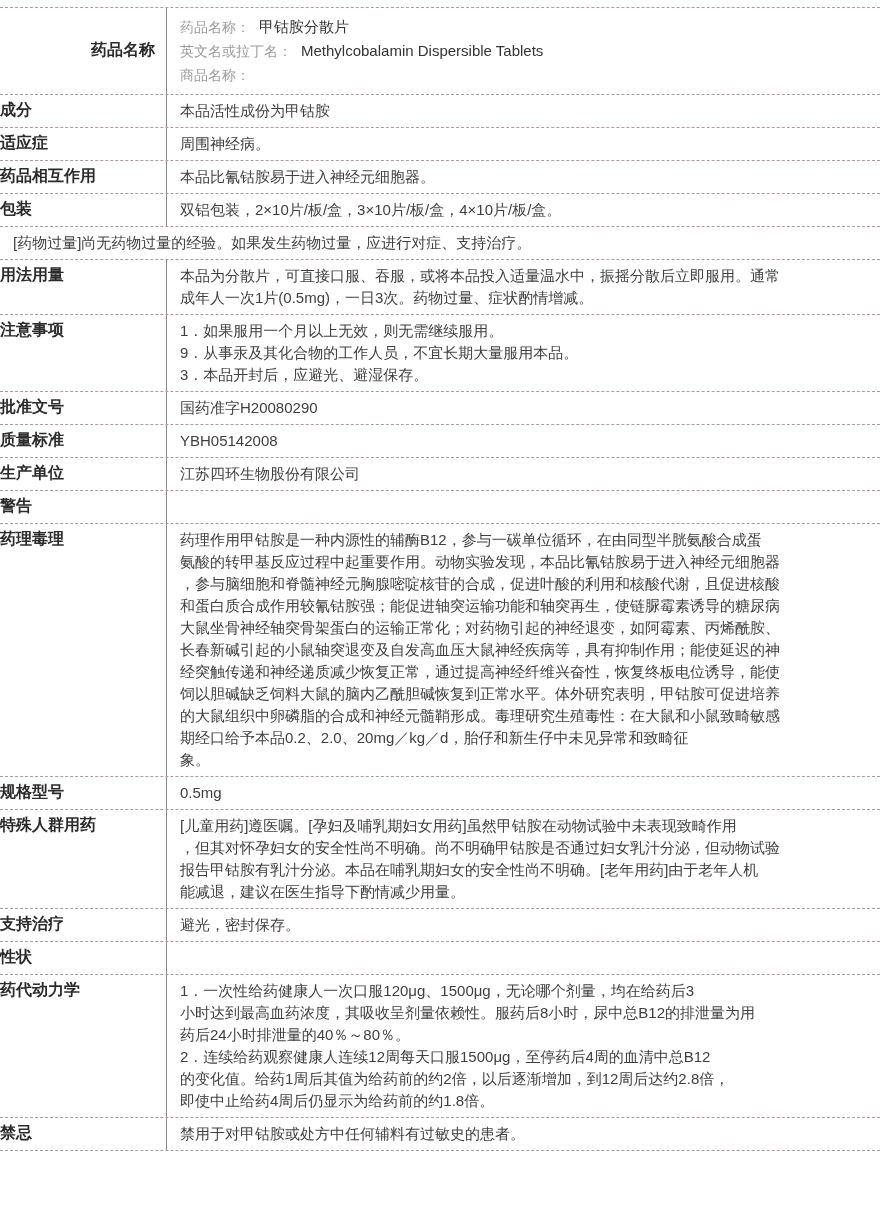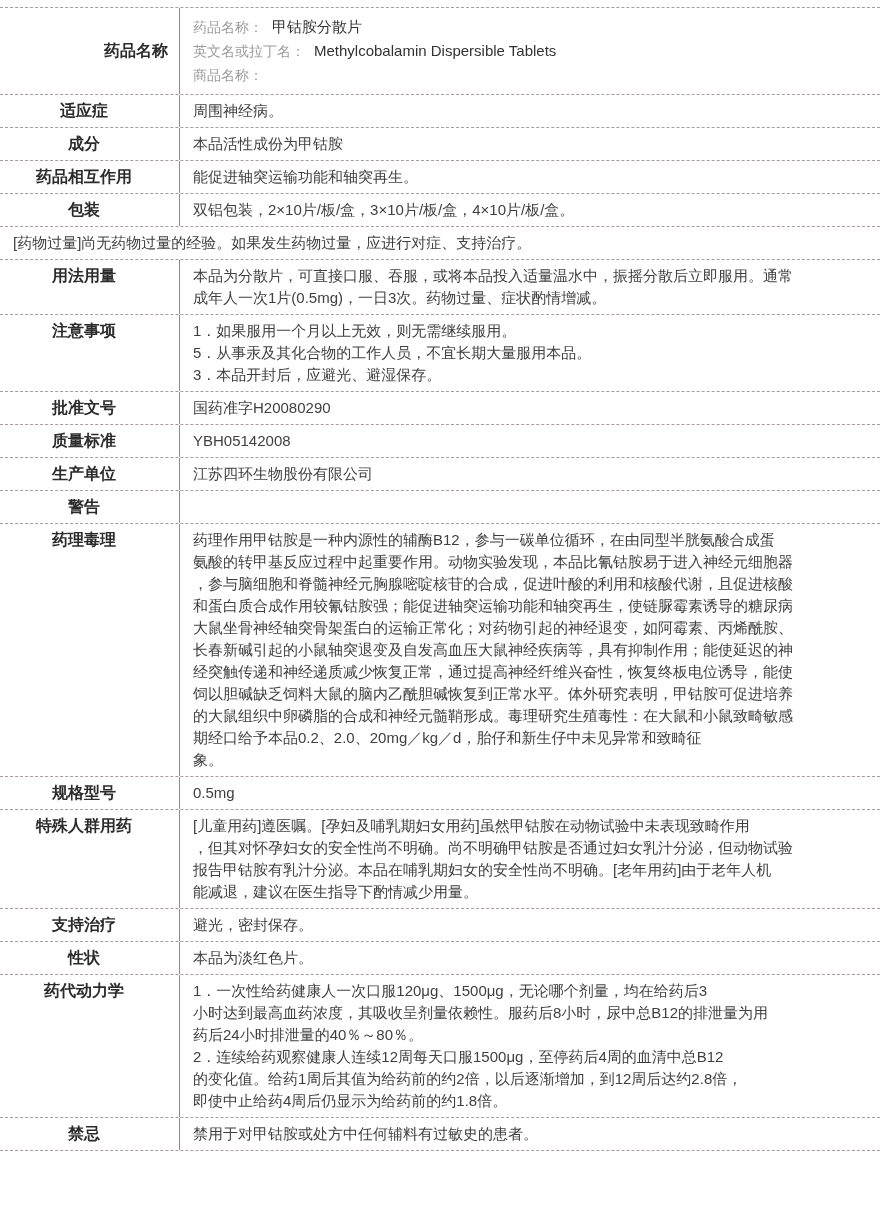--- a/index.html
+++ b/index.html
@@ -17,30 +17,31 @@
     margin-top: 7px;
     width: 880px;
     border-top: 1px dashed #ab9c9c;
   }
   .row {
     display: flex;
     align-items: stretch;
     border-bottom: 1px dashed #ab9c9c;
   }
   .label-cell {
-    width: 180px;
+    width: 167px;
     box-sizing: border-box;
     padding: 5px 11px 5px 0;
-    text-align: center;
+    text-align: left;
     border-right: 1px solid #8a8a8a;
     font-weight: bold;
     font-size: 16px;
     color: #2b2b2b;
     line-height: 22px;
     flex-shrink: 0;
+    font-family: Liberation Mono, monospace;
   }
   .content-cell {
     flex: 1;
     box-sizing: border-box;
     padding: 5px 34px 5px 13px;
     font-size: 15px;
     color: #3f3f3f;
     line-height: 22px;
     white-space: pre-line;
     overflow: hidden;
@@ -81,32 +82,32 @@
   <div class="row row-name">
     <div class="label-cell">药品名称</div>
     <div class="content-cell">
       <div class="field-line"><span class="field-key">药品名称：</span><span class="field-value">甲钴胺分散片</span></div>
       <div class="field-line"><span class="field-key">英文名或拉丁名：</span><span class="field-value">Methylcobalamin Dispersible Tablets</span></div>
       <div class="field-line"><span class="field-key">商品名称：</span><span class="field-value"></span></div>
     </div>
   </div>
 
   <div class="row">
+    <div class="label-cell">成分</div>
+    <div class="content-cell">本品活性成份为甲钴胺</div>
+  </div>
+
+  <div class="row">
     <div class="label-cell">适应症</div>
     <div class="content-cell">周围神经病。</div>
   </div>
 
   <div class="row">
-    <div class="label-cell">成分</div>
-    <div class="content-cell">本品活性成份为甲钴胺</div>
-  </div>
-
-  <div class="row">
     <div class="label-cell">药品相互作用</div>
-    <div class="content-cell">能促进轴突运输功能和轴突再生。</div>
+    <div class="content-cell">本品比氰钴胺易于进入神经元细胞器。</div>
   </div>
 
   <div class="row">
     <div class="label-cell">包装</div>
     <div class="content-cell">双铝包装，2×10片/板/盒，3×10片/板/盒，4×10片/板/盒。</div>
   </div>
 
   <div class="row">
     <div class="content-cell">[药物过量]尚无药物过量的经验。如果发生药物过量，应进行对症、支持治疗。</div>
   </div>
@@ -114,21 +115,21 @@
 
   <div class="row">
     <div class="label-cell">用法用量</div>
     <div class="content-cell">本品为分散片，可直接口服、吞服，或将本品投入适量温水中，振摇分散后立即服用。通常
 成年人一次1片(0.5mg)，一日3次。药物过量、症状酌情增减。</div>
   </div>
 
   <div class="row">
     <div class="label-cell">注意事项</div>
     <div class="content-cell">1．如果服用一个月以上无效，则无需继续服用。
-5．从事汞及其化合物的工作人员，不宜长期大量服用本品。
+9．从事汞及其化合物的工作人员，不宜长期大量服用本品。
 3．本品开封后，应避光、避湿保存。</div>
   </div>
 
   <div class="row">
     <div class="label-cell">批准文号</div>
     <div class="content-cell">国药准字H20080290</div>
   </div>
 
   <div class="row">
     <div class="label-cell">质量标准</div>
@@ -173,21 +174,20 @@
 能减退，建议在医生指导下酌情减少用量。</div>
   </div>
 
   <div class="row">
     <div class="label-cell">支持治疗</div>
     <div class="content-cell">避光，密封保存。</div>
   </div>
 
   <div class="row">
     <div class="label-cell">性状</div>
-    <div class="content-cell">本品为淡红色片。</div>
   </div>
 
   <div class="row">
     <div class="label-cell">药代动力学</div>
     <div class="content-cell">1．一次性给药健康人一次口服120μg、1500μg，无论哪个剂量，均在给药后3
 小时达到最高血药浓度，其吸收呈剂量依赖性。服药后8小时，尿中总B12的排泄量为用
 药后24小时排泄量的40％～80％。
 2．连续给药观察健康人连续12周每天口服1500μg，至停药后4周的血清中总B12
 的变化值。给药1周后其值为给药前的约2倍，以后逐渐增加，到12周后达约2.8倍，
 即使中止给药4周后仍显示为给药前的约1.8倍。</div>

